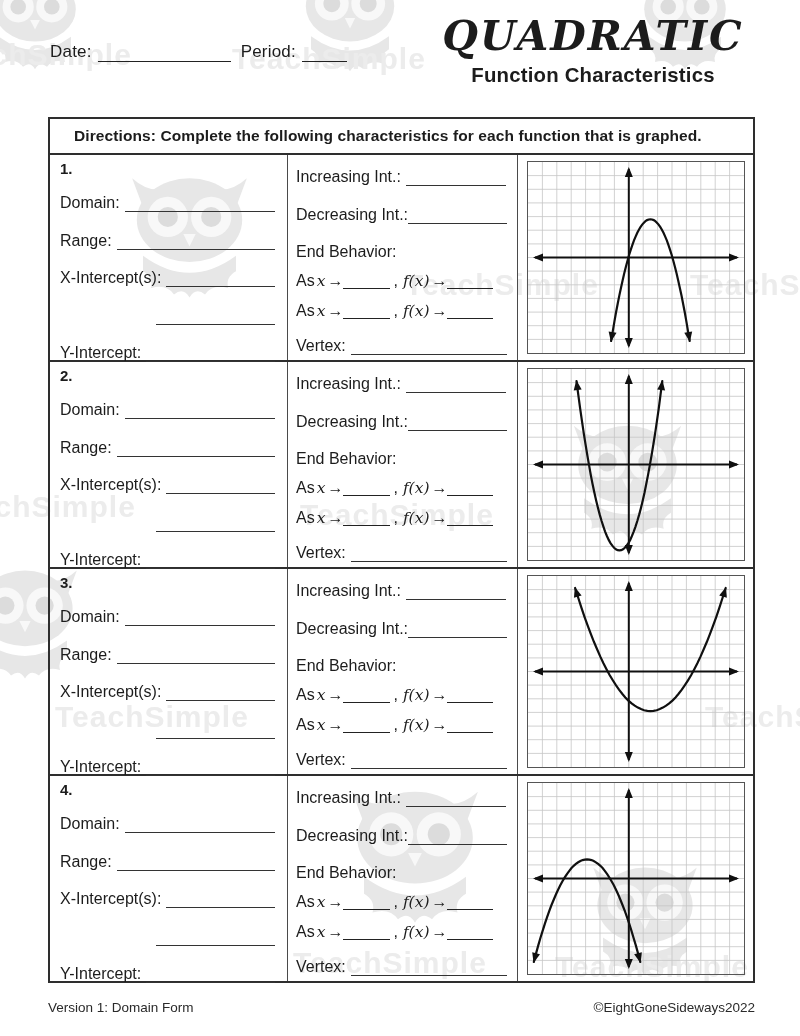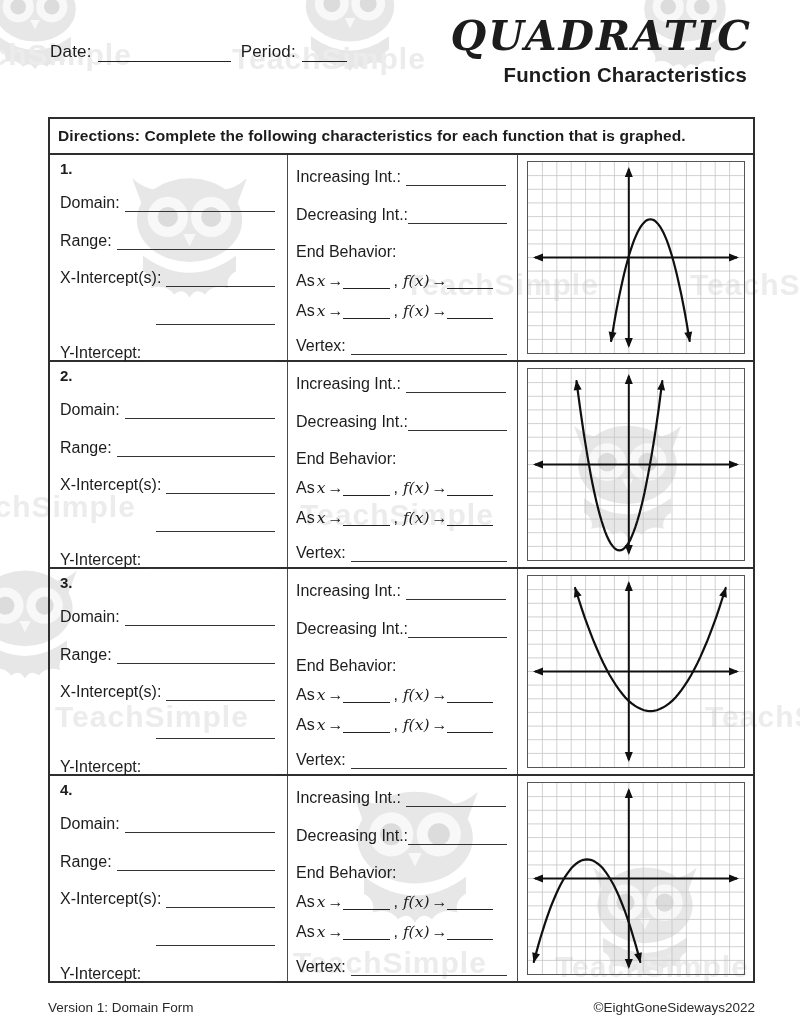--- a/index.html
+++ b/index.html
@@ -6,30 +6,30 @@
   #page{position:relative;width:800px;height:1036px;background:#fff;overflow:hidden;
         font-family:"Liberation Sans",sans-serif;color:#1c1c1c;}
   
   .wm{position:absolute;z-index:0;pointer-events:none;}
   .wm-text{font-weight:bold;font-size:30px;color:#ececec;letter-spacing:1px;white-space:nowrap;}
   
   #hdr-left{position:absolute;left:50px;top:40px;z-index:2;font-size:17px;letter-spacing:.2px;}
   .hline{display:flex;align-items:flex-end;height:22px;margin-bottom:12px;}
   .hline .lbl{margin-right:6px;}
   .ul{display:inline-block;border-bottom:1.6px solid #222;height:16px;}
-  #hdr-right{position:absolute;right:48px;top:14px;width:330px;text-align:right;z-index:2;}
+  #hdr-right{position:absolute;right:42px;top:14px;width:330px;text-align:center;z-index:2;}
   #wk-title{font-family:"DejaVu Serif",serif;font-style:italic;font-weight:bold;
             font-size:41px;letter-spacing:2px;line-height:1.1;}
   #wk-subtitle{font-size:21px;font-weight:600;letter-spacing:.2px;margin-top:4px;
                transform:scaleX(.97);}
   
   #tbl{position:absolute;left:48px;top:117px;width:703px;z-index:1;
        border:2px solid #2e2e2e;background:transparent;}
   #directions{height:34px;line-height:34px;border-bottom:2px solid #2e2e2e;
-              font-weight:bold;font-size:15.5px;padding-left:8px;letter-spacing:.1px;}
+              font-weight:bold;font-size:15.5px;padding-left:24px;letter-spacing:.1px;}
   .row{display:flex;height:205px;border-bottom:2px solid #2e2e2e;}
   .row:last-child{border-bottom:none;}
   .c1{width:238px;border-right:1.6px solid #4a4a4a;padding:5px 12px 0 10px;box-sizing:border-box;font-size:16px;}
   .c2{width:230px;border-right:1.6px solid #4a4a4a;padding:8px 10px 0 8px;box-sizing:border-box;font-size:16px;}
   .c3{flex:1;position:relative;}
   .num{font-weight:bold;font-size:15px;display:block;height:17px;}
   .fline{display:flex;align-items:flex-end;height:21px;margin-top:16.5px;}
   .fline:first-of-type{margin-top:14px;}
   .fline .lbl{margin-right:5px;white-space:nowrap;}
   .grow{flex:1;border-bottom:1.6px solid #333;height:15px;}

